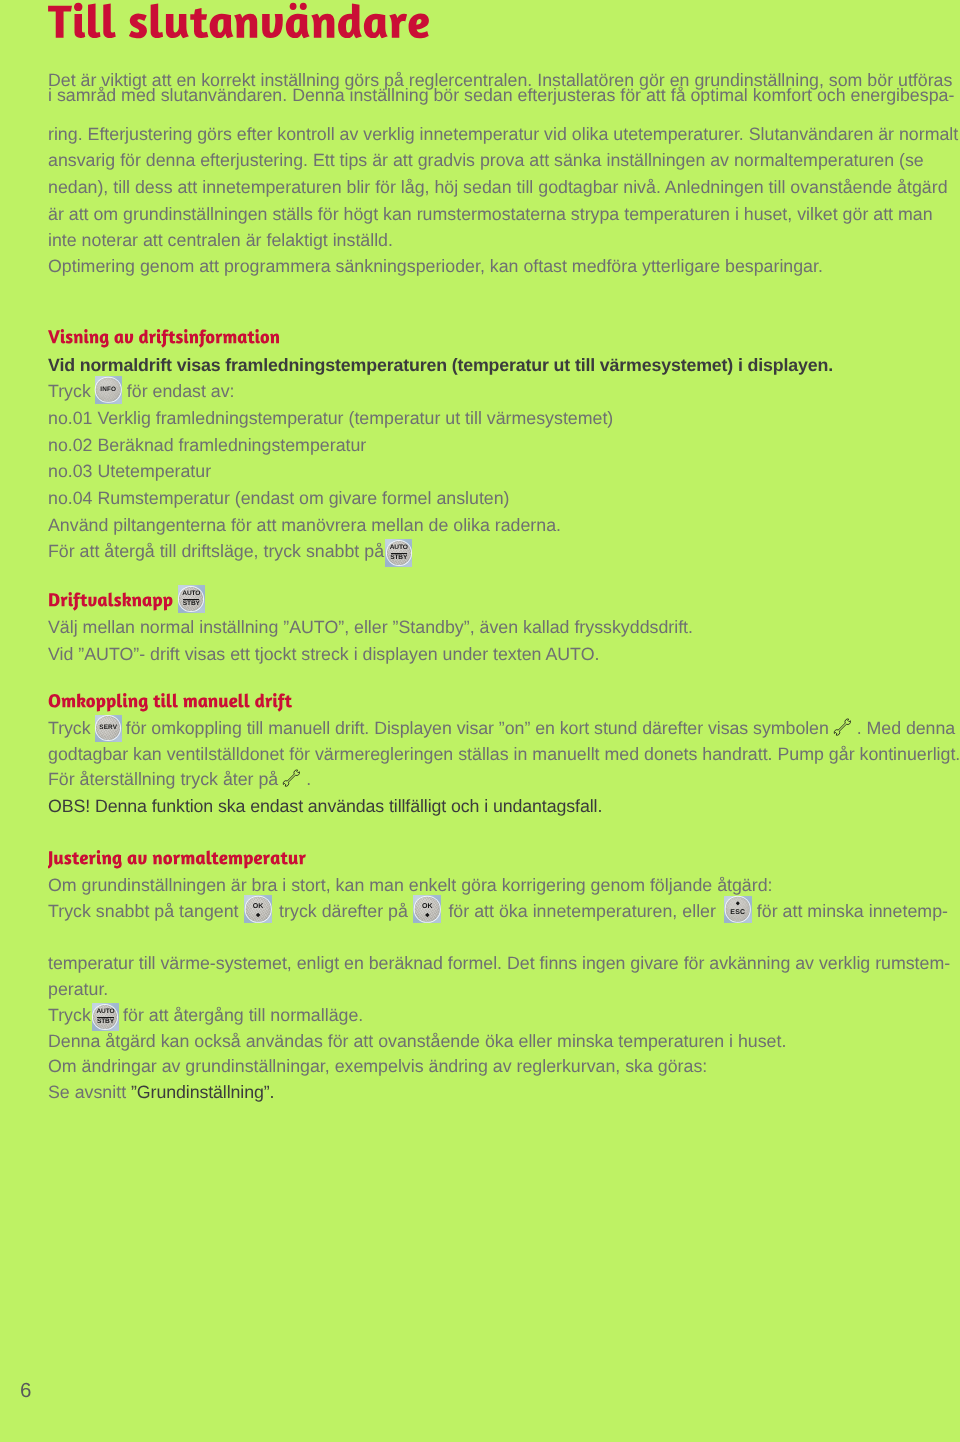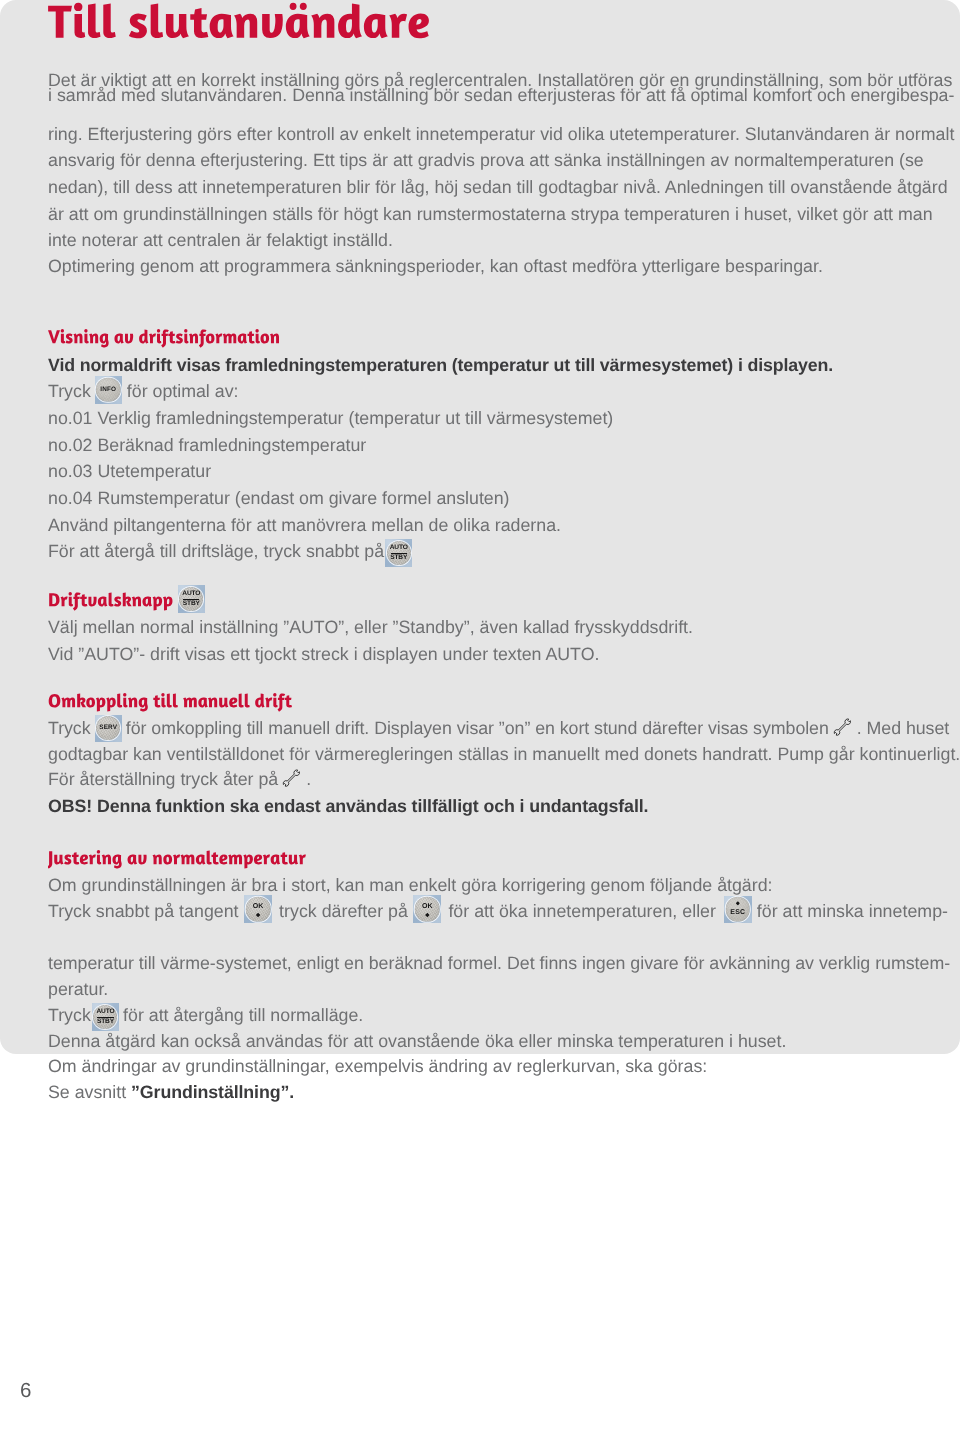--- a/index.html
+++ b/index.html
@@ -1,23 +1,23 @@
 <!DOCTYPE html>
 <html><head>
 <meta charset="utf-8">
 <style>
   html,body{margin:0;padding:0;background:#fff;}
   body{width:960px;height:1442px;overflow:hidden;background:#fff;
        font-family:"Liberation Sans",sans-serif;
        -webkit-font-smoothing:antialiased;text-rendering:geometricPrecision;}
-  .page{position:relative;width:960px;height:1054px;background:#e5e5e5;border-radius:16px;}
+  .page{position:relative;width:960px;height:1442px;background:#bef264;}
 
   .ln{position:absolute;left:48px;white-space:nowrap;color:#6f7072;
       font-size:17.8px;line-height:22px;transform:translateZ(0);height:22px;}
-  .ln b{color:#3b3b3d;font-weight:700;letter-spacing:-0.1px;}
+  .ln b{color:#3b3b3d;font-weight:400;letter-spacing:-0.1px;}
   .sect{position:absolute;left:48px;white-space:nowrap;}
   .key.abs{position:absolute;}
   .sect svg path{fill:#ca0e36;}
   .lead{position:absolute;left:48px;white-space:nowrap;color:#3b3b3d;
         font-weight:700;font-size:17.8px;line-height:22px;letter-spacing:-0.15px;transform:translateZ(0);}
   .pageno{position:absolute;left:20px;top:1379px;color:#58595b;font-size:20.5px;line-height:24px;transform:translateZ(0);}
 
   
   .key{display:inline-block;position:relative;vertical-align:baseline;
        background:#9db5ce;}
@@ -81,40 +81,40 @@
 <body>
 
 <div class="page">
 
   <div id="title-wrap"><svg class="dsp" width="382.0" height="51.2" viewBox="0 -37.8 380.69 51.2" preserveAspectRatio="none">
         <path d="M23.9 -32 22.9 -26.3H15.5V0H7.7V-26.3H0.1V-32ZM26.4 -5.2V-23.7H33.9V-7.3Q33.9 -6.2 34.2 -5.8Q34.6 -5.4 35.2 -5.4Q35.6 -5.4 36 -5.5Q36.3 -5.6 36.4 -5.6L37.1 -0.9Q37.1 -0.9 36.7 -0.7Q36.3 -0.6 35.7 -0.4Q35.1 -0.1 34.2 0Q33.4 0.2 32.4 0.2Q29.7 0.2 28.1 -1.2Q26.4 -2.6 26.4 -5.2ZM34.3 -31Q34.3 -29.1 33.3 -27.9Q32.2 -26.7 30.1 -26.7Q28.1 -26.7 27 -27.9Q25.9 -29.1 25.9 -30.7Q25.9 -32.6 27 -33.9Q28.1 -35.1 30.3 -35.1Q32.2 -35.1 33.3 -33.9Q34.3 -32.8 34.3 -31ZM39.9 -5.9V-33L47.4 -34.3V-7.5Q47.4 -6.3 47.8 -5.9Q48.2 -5.4 49.3 -5.4Q49.8 -5.4 50.4 -5.5Q51 -5.6 51.6 -5.7L52.3 -1Q51.6 -0.7 49.9 -0.3Q48.2 0.2 46.1 0.2Q44.5 0.2 43.3 -0.3Q42.2 -0.8 41.4 -1.6Q40.6 -2.4 40.2 -3.5Q39.9 -4.6 39.9 -5.9ZM55.1 -5.9V-33L62.5 -34.3V-7.5Q62.5 -6.3 62.9 -5.9Q63.3 -5.4 64.4 -5.4Q64.9 -5.4 65.6 -5.5Q66.2 -5.6 66.7 -5.7L67.5 -1Q66.7 -0.7 65.1 -0.3Q63.4 0.2 61.3 0.2Q59.7 0.2 58.5 -0.3Q57.3 -0.8 56.6 -1.6Q55.8 -2.4 55.4 -3.5Q55.1 -4.6 55.1 -5.9ZM89.9 -24.2Q91.7 -24.2 93.2 -23.8Q94.7 -23.5 95.9 -23.2Q97.3 -22.7 98.4 -22.2L96 -16.9Q95.7 -17.1 95.1 -17.3Q94.5 -17.6 93.8 -17.9Q93.1 -18.2 92.4 -18.4Q91.6 -18.6 90.9 -18.6Q90.1 -18.6 89.6 -18.2Q89.1 -17.9 89.1 -17.2Q89.1 -16.4 90.1 -15.7Q91 -15 92.6 -14.3Q95.5 -13.1 97 -11.5Q98.6 -9.9 98.6 -7.1Q98.6 -5.6 98 -4.2Q97.5 -2.8 96.4 -1.8Q95.3 -0.8 93.7 -0.1Q92.1 0.5 90 0.5Q88.4 0.5 86.9 0.2Q85.5 0 84.3 -0.4Q83.1 -0.7 82.2 -1.1Q81.2 -1.4 80.6 -1.7L83.1 -7.1Q83.3 -7 83.9 -6.7Q84.5 -6.4 85.3 -6.1Q86.1 -5.7 86.9 -5.5Q87.8 -5.2 88.6 -5.2Q89.6 -5.2 90.3 -5.6Q90.9 -6 90.9 -6.7Q90.9 -7.6 90.1 -8.3Q89.3 -9 88.1 -9.5Q84.6 -10.9 83 -12.7Q81.5 -14.5 81.5 -17.1Q81.5 -18.6 82.1 -19.9Q82.6 -21.2 83.7 -22.1Q84.8 -23.1 86.3 -23.6Q87.9 -24.2 89.9 -24.2ZM102.3 -5.9V-33L109.8 -34.3V-7.5Q109.8 -6.3 110.2 -5.9Q110.6 -5.4 111.6 -5.4Q112.2 -5.4 112.8 -5.5Q113.4 -5.6 114 -5.7L114.7 -1Q114 -0.7 112.3 -0.3Q110.6 0.2 108.5 0.2Q106.9 0.2 105.7 -0.3Q104.6 -0.8 103.8 -1.6Q103 -2.4 102.6 -3.5Q102.3 -4.6 102.3 -5.9ZM130.5 -23.7H137.9V-11.4Q137.9 -8.6 138.3 -6.7Q138.7 -4.8 139.2 -3.6Q139.8 -2.3 140.5 -1.5L134.5 0.4Q134.1 -0 133.7 -0.7Q133.3 -1.2 132.9 -2.1Q132.5 -2.9 132.3 -4Q131.1 -1.7 128.9 -0.7Q126.8 0.3 124.3 0.3Q122.4 0.3 121.1 -0.3Q119.8 -0.9 119 -2Q118.2 -3 117.8 -4.5Q117.5 -6.1 117.5 -7.9V-23.7H125V-8.9Q125 -7.3 125.4 -6.3Q125.8 -5.2 126.9 -5.2Q128.2 -5.2 129.3 -7Q130.5 -8.8 130.5 -11.9ZM141.8 -23.5H145.7L146.5 -28.4L153 -29.8V-23.5H158.5L157.6 -18.1H153V-7.5Q153 -5.4 155.1 -5.4Q156.3 -5.4 157.4 -5.7Q158 -5.8 158.5 -6L159.8 -0.9Q158.9 -0.6 157.2 -0.2Q155.5 0.2 153.1 0.2Q149.6 0.2 147.5 -1.3Q145.5 -2.7 145.5 -6.2V-18.1H141.8ZM182.4 -11.4Q182.4 -8.6 182.8 -6.7Q183.2 -4.8 183.7 -3.6Q184.2 -2.3 185 -1.5L179 0.4Q178.5 -0.1 178.1 -0.8Q177.7 -1.4 177.3 -2.3Q177 -3.2 176.7 -4.3Q175.9 -2.1 174.4 -0.9Q172.8 0.3 170.3 0.3Q167.9 0.3 166.2 -0.6Q164.5 -1.4 163.4 -3Q162.2 -4.5 161.7 -6.7Q161.1 -8.8 161.1 -11.5Q161.1 -14.2 162 -16.5Q162.9 -18.8 164.4 -20.5Q166 -22.2 168.2 -23.1Q170.4 -24.1 173 -24.1Q174.5 -24.1 176.1 -23.8Q177.8 -23.6 179.1 -23.4Q180.5 -23.1 181.4 -22.9Q182.4 -22.7 182.4 -22.7ZM174.9 -12.7V-18.2Q174.6 -18.3 174 -18.5Q173.4 -18.6 173 -18.6Q171.9 -18.6 171.1 -18.1Q170.4 -17.6 169.9 -16.7Q169.5 -15.8 169.3 -14.6Q169.1 -13.4 169.1 -12Q169.1 -10.6 169.1 -9.4Q169.2 -8.2 169.4 -7.3Q169.7 -6.3 170.2 -5.8Q170.6 -5.2 171.5 -5.2Q172.2 -5.2 172.8 -5.8Q173.5 -6.4 173.9 -7.5Q174.4 -8.5 174.7 -9.9Q174.9 -11.2 174.9 -12.7ZM201 0V-14.7Q201 -16.4 200.6 -17.4Q200.2 -18.4 199.1 -18.4Q197.8 -18.4 196.6 -16.7Q195.5 -15 195.5 -11.9V0H188V-12.3Q188 -15.1 187.6 -17Q187.2 -18.9 186.7 -20Q186.1 -21.4 185.4 -22.2L191.4 -24.1Q191.9 -23.6 192.3 -23Q192.7 -22.5 193 -21.6Q193.4 -20.8 193.6 -19.8Q194.8 -22 197 -23Q199.1 -24.1 201.7 -24.1Q205.4 -24.1 206.9 -21.8Q208.5 -19.6 208.5 -15.8V0ZM233.5 -23.7Q233.6 -23 233.8 -21.3Q234 -19.6 234 -17.7Q234 -12.8 233.2 -9.4Q232.5 -6 230.9 -3.8Q229.3 -1.7 227 -0.7Q224.6 0.3 221.3 0.3Q217.2 0.3 215.3 -2Q213.4 -4.3 213.4 -8.2V-23.7H220.9V-8.3Q220.9 -6.9 221.3 -6Q221.6 -5 222.6 -5Q223.7 -5 224.5 -6.1Q225.2 -7.2 225.7 -9Q226.1 -10.8 226.3 -13Q226.6 -15.2 226.6 -17.3Q226.6 -19.7 226.3 -21.2Q226.1 -22.8 226 -23.7ZM258.3 -11.4Q258.3 -8.6 258.7 -6.7Q259.1 -4.8 259.6 -3.6Q260.2 -2.3 260.9 -1.5L254.9 0.4Q254.4 -0.1 254 -0.8Q253.6 -1.4 253.2 -2.3Q252.9 -3.2 252.6 -4.3Q251.8 -2.1 250.3 -0.9Q248.7 0.3 246.2 0.3Q243.9 0.3 242.1 -0.6Q240.4 -1.4 239.3 -3Q238.1 -4.5 237.6 -6.7Q237 -8.8 237 -11.5Q237 -14.2 237.9 -16.5Q238.8 -18.8 240.4 -20.5Q241.9 -22.2 244.1 -23.1Q246.3 -24.1 248.9 -24.1Q250.4 -24.1 252 -23.8Q253.7 -23.6 255.1 -23.4Q256.4 -23.1 257.3 -22.9Q258.3 -22.7 258.3 -22.7ZM250.8 -12.7V-18.2Q250.5 -18.3 249.9 -18.5Q249.3 -18.6 248.9 -18.6Q247.8 -18.6 247 -18.1Q246.3 -17.6 245.8 -16.7Q245.4 -15.8 245.2 -14.6Q245 -13.4 245 -12Q245 -10.6 245 -9.4Q245.1 -8.2 245.3 -7.3Q245.6 -6.3 246.1 -5.8Q246.5 -5.2 247.4 -5.2Q248.1 -5.2 248.7 -5.8Q249.4 -6.4 249.9 -7.5Q250.3 -8.5 250.6 -9.9Q250.8 -11.2 250.8 -12.7ZM244.2 -27.9Q242.5 -27.9 241.7 -28.9Q240.8 -29.9 240.8 -31.3Q240.8 -32.9 241.7 -34Q242.5 -35 244.3 -35Q246 -35 246.9 -34Q247.7 -32.9 247.7 -31.5Q247.7 -30 246.8 -28.9Q245.9 -27.9 244.2 -27.9ZM254.3 -27.9Q252.7 -27.9 251.8 -28.9Q250.9 -29.9 250.9 -31.3Q250.9 -32.9 251.8 -34Q252.7 -35 254.5 -35Q256.1 -35 257 -34Q257.9 -32.9 257.9 -31.5Q257.9 -30 257 -28.9Q256.1 -27.9 254.3 -27.9ZM277.8 0V-14.7Q277.8 -16.4 277.4 -17.4Q277 -18.4 275.9 -18.4Q274.6 -18.4 273.5 -16.7Q272.4 -15 272.4 -11.9V0H264.9V-12.3Q264.9 -15.1 264.5 -17Q264.1 -18.9 263.6 -20Q263 -21.4 262.3 -22.2L268.3 -24.1Q268.7 -23.6 269.1 -23Q269.5 -22.5 269.9 -21.6Q270.2 -20.8 270.5 -19.8Q271.7 -22 273.8 -23Q276 -24.1 278.5 -24.1Q282.2 -24.1 283.8 -21.8Q285.4 -19.6 285.4 -15.8V0ZM307 0.4 306.7 0Q306.4 -0.2 306 -0.9Q305.6 -1.5 305.3 -2.3Q304.9 -3.2 304.7 -4.3Q303.9 -2.1 302.3 -0.9Q300.8 0.3 298.2 0.3Q295.9 0.3 294.2 -0.6Q292.4 -1.4 291.3 -3Q290.2 -4.5 289.6 -6.7Q289.1 -8.8 289.1 -11.5Q289.1 -14.2 290 -16.5Q290.8 -18.8 292.4 -20.5Q294 -22.2 296.1 -23.1Q298.3 -24.1 301 -24.1Q301.4 -24.1 301.9 -24Q302.4 -24 302.9 -23.9V-34.2L310.4 -33V-11.4Q310.4 -8.6 310.8 -6.7Q311.2 -4.8 311.6 -3.7Q312.1 -2.5 312.5 -2L313 -1.5ZM302.9 -12.7V-18.2Q302.6 -18.3 302 -18.5Q301.4 -18.6 301 -18.6Q299.8 -18.6 299.1 -18.1Q298.3 -17.6 297.9 -16.7Q297.4 -15.8 297.2 -14.6Q297 -13.4 297 -12Q297 -10.6 297.1 -9.4Q297.1 -8.2 297.4 -7.3Q297.6 -6.3 298.1 -5.8Q298.6 -5.2 299.4 -5.2Q300.1 -5.2 300.8 -5.8Q301.4 -6.4 301.9 -7.5Q302.4 -8.5 302.6 -9.9Q302.9 -11.2 302.9 -12.7ZM336.1 -11.4Q336.1 -8.6 336.4 -6.7Q336.8 -4.8 337.3 -3.6Q337.9 -2.3 338.7 -1.5L332.7 0.4Q332.1 -0.1 331.7 -0.8Q331.3 -1.4 331 -2.3Q330.6 -3.2 330.4 -4.3Q329.6 -2.1 328 -0.9Q326.5 0.3 323.9 0.3Q321.6 0.3 319.9 -0.6Q318.2 -1.4 317 -3Q315.9 -4.5 315.3 -6.7Q314.8 -8.8 314.8 -11.5Q314.8 -14.2 315.7 -16.5Q316.5 -18.8 318.1 -20.5Q319.7 -22.2 321.8 -23.1Q324 -24.1 326.7 -24.1Q328.1 -24.1 329.8 -23.8Q331.4 -23.6 332.8 -23.4Q334.2 -23.1 335.1 -22.9Q336 -22.7 336.1 -22.7ZM328.6 -12.7V-18.2Q328.3 -18.3 327.7 -18.5Q327.1 -18.6 326.7 -18.6Q325.5 -18.6 324.8 -18.1Q324 -17.6 323.6 -16.7Q323.1 -15.8 322.9 -14.6Q322.7 -13.4 322.7 -12Q322.7 -10.6 322.8 -9.4Q322.8 -8.2 323.1 -7.3Q323.4 -6.3 323.8 -5.8Q324.3 -5.2 325.2 -5.2Q325.9 -5.2 326.5 -5.8Q327.1 -6.4 327.6 -7.5Q328.1 -8.5 328.3 -9.9Q328.6 -11.2 328.6 -12.7ZM350.1 -12.1V0H342.6V-12.3Q342.6 -15.1 342.2 -17Q341.8 -18.9 341.3 -20Q340.8 -21.4 340 -22.2L346 -24.1Q346.4 -23.6 346.8 -23Q347.2 -22.5 347.6 -21.6Q347.9 -20.8 348.2 -19.8Q349.4 -22.1 351 -23.1Q352.6 -24.1 354.8 -24.1Q355.8 -24.1 356.6 -23.9Q357.4 -23.7 357.9 -23.5L356 -16.4Q355.6 -16.6 355.1 -16.8Q354.6 -16.9 353.7 -16.9Q353.2 -16.9 352.6 -16.6Q352 -16.4 351.4 -15.8Q350.9 -15.2 350.5 -14.3Q350.1 -13.3 350.1 -12.1ZM371.3 -24.2Q373.6 -24.2 375.1 -23.7Q376.7 -23.1 377.7 -22.1Q378.7 -21.2 379.1 -19.9Q379.6 -18.6 379.6 -17.1Q379.6 -15.4 378.8 -13.8Q377.9 -12.3 376.3 -11.2Q374.7 -10 372.5 -9.3Q370.2 -8.5 367.4 -8.3Q367.7 -6.9 368.6 -6Q369.5 -5.1 371.3 -5.1Q372.3 -5.1 373.5 -5.3Q374.7 -5.6 375.7 -5.9Q376.9 -6.2 378 -6.6L379.4 -1.7Q378.1 -1.1 376.6 -0.6Q375.4 -0.2 373.7 0.1Q372 0.4 370.1 0.4Q367.2 0.4 365.2 -0.4Q363.1 -1.3 361.8 -2.8Q360.5 -4.3 359.9 -6.5Q359.3 -8.6 359.3 -11.2Q359.3 -14.4 360.2 -16.8Q361.2 -19.2 362.8 -20.9Q364.4 -22.5 366.6 -23.4Q368.8 -24.2 371.3 -24.2ZM367 -13Q368.4 -13.1 369.4 -13.5Q370.4 -13.8 371 -14.4Q371.6 -15 371.9 -15.6Q372.2 -16.3 372.2 -16.9Q372.2 -17.8 371.7 -18.3Q371.2 -18.9 370.4 -18.9Q369.5 -18.9 368.9 -18.3Q368.2 -17.8 367.8 -17Q367.5 -16.1 367.3 -15.1Q367.1 -14 367 -13Z"></path>
       </svg></div>
 
   <div class="ln" style="top:69px">Det är viktigt att en korrekt inställning görs på reglercentralen. Installatören gör en grundinställning, som bör utföras</div>
   <div class="ln" style="top:84px">i samråd med slutanvändaren. Denna inställning bör sedan efterjusteras för att få optimal komfort och energibespa-</div>
-  <div class="ln" style="top:123px">ring. Efterjustering görs efter kontroll av enkelt innetemperatur vid olika utetemperaturer. Slutanvändaren är normalt</div>
+  <div class="ln" style="top:123px">ring. Efterjustering görs efter kontroll av verklig innetemperatur vid olika utetemperaturer. Slutanvändaren är normalt</div>
   <div class="ln" style="top:149px">ansvarig för denna efterjustering. Ett tips är att gradvis prova att sänka inställningen av normaltemperaturen (se</div>
   <div class="ln" style="top:176px">nedan), till dess att innetemperaturen blir för låg, höj sedan till godtagbar nivå. Anledningen till ovanstående åtgärd</div>
   <div class="ln" style="top:203px">är att om grundinställningen ställs för högt kan rumstermostaterna strypa temperaturen i huset, vilket gör att man</div>
   <div class="ln" style="top:255px">Optimering genom att programmera sänkningsperioder, kan oftast medföra ytterligare besparingar.</div>
   <div class="ln" style="top:229px">inte noterar att centralen är felaktigt inställd.</div>
 
   <div class="sect" style="top:328px">
     <svg class="dsp" width="232.0" height="20.8" viewBox="0 -15.3 239.43 20.8" preserveAspectRatio="none">
         <path d="M7.5 0H4.8L-0 -13H3.3L5 -7.8Q5.4 -6.6 5.7 -5.6Q6 -4.6 6.2 -3.9Q6.4 -4.6 6.7 -5.6Q7 -6.6 7.4 -7.8L9.1 -13H12.4ZM13.3 -2.1V-9.6H16.4V-3Q16.4 -2.5 16.5 -2.4Q16.6 -2.2 16.9 -2.2Q17.1 -2.2 17.2 -2.2Q17.4 -2.3 17.4 -2.3L17.7 -0.4Q17.6 -0.4 17.5 -0.3Q17.3 -0.2 17.1 -0.1Q16.8 -0.1 16.5 0Q16.1 0.1 15.8 0.1Q14.7 0.1 14 -0.5Q13.3 -1.1 13.3 -2.1ZM16.5 -12.6Q16.5 -11.8 16.1 -11.3Q15.7 -10.8 14.8 -10.8Q14 -10.8 13.6 -11.3Q13.1 -11.8 13.1 -12.5Q13.1 -13.2 13.6 -13.8Q14 -14.3 14.9 -14.3Q15.7 -14.3 16.1 -13.8Q16.5 -13.3 16.5 -12.6ZM21.9 -9.8Q22.6 -9.8 23.2 -9.7Q23.8 -9.6 24.3 -9.4Q24.9 -9.2 25.3 -9L24.4 -6.9Q24.2 -6.9 24 -7Q23.8 -7.2 23.5 -7.3Q23.2 -7.4 22.9 -7.5Q22.6 -7.5 22.3 -7.5Q22 -7.5 21.8 -7.4Q21.6 -7.3 21.6 -7Q21.6 -6.7 22 -6.4Q22.4 -6.1 23 -5.8Q24.2 -5.3 24.8 -4.7Q25.4 -4 25.4 -2.9Q25.4 -2.3 25.2 -1.7Q25 -1.2 24.5 -0.7Q24.1 -0.3 23.4 -0.1Q22.8 0.2 21.9 0.2Q21.3 0.2 20.7 0.1Q20.1 0 19.6 -0.1Q19.1 -0.3 18.7 -0.4Q18.4 -0.6 18.1 -0.7L19.1 -2.9Q19.2 -2.9 19.5 -2.7Q19.7 -2.6 20 -2.5Q20.3 -2.3 20.7 -2.2Q21 -2.1 21.4 -2.1Q21.8 -2.1 22 -2.3Q22.3 -2.4 22.3 -2.7Q22.3 -3.1 22 -3.4Q21.7 -3.7 21.2 -3.9Q19.7 -4.4 19.1 -5.2Q18.5 -5.9 18.5 -7Q18.5 -7.6 18.7 -8.1Q18.9 -8.6 19.4 -9Q19.8 -9.4 20.4 -9.6Q21.1 -9.8 21.9 -9.8ZM32.6 0V-6Q32.6 -6.7 32.4 -7.1Q32.2 -7.5 31.8 -7.5Q31.3 -7.5 30.8 -6.8Q30.3 -6.1 30.3 -4.8V0H27.3V-5Q27.3 -6.1 27.1 -6.9Q27 -7.7 26.8 -8.1Q26.5 -8.7 26.2 -9L28.7 -9.8Q28.9 -9.6 29 -9.3Q29.2 -9.1 29.3 -8.8Q29.5 -8.4 29.6 -8Q30.1 -8.9 30.9 -9.4Q31.8 -9.8 32.9 -9.8Q34.4 -9.8 35 -8.9Q35.6 -7.9 35.6 -6.4V0ZM37.6 -2.1V-9.6H40.7V-3Q40.7 -2.5 40.8 -2.4Q40.9 -2.2 41.2 -2.2Q41.3 -2.2 41.5 -2.2Q41.6 -2.3 41.7 -2.3L42 -0.4Q41.9 -0.4 41.8 -0.3Q41.6 -0.2 41.4 -0.1Q41.1 -0.1 40.8 0Q40.4 0.1 40.1 0.1Q39 0.1 38.3 -0.5Q37.6 -1.1 37.6 -2.1ZM40.8 -12.6Q40.8 -11.8 40.4 -11.3Q40 -10.8 39.1 -10.8Q38.3 -10.8 37.9 -11.3Q37.4 -11.8 37.4 -12.5Q37.4 -13.2 37.9 -13.8Q38.3 -14.3 39.2 -14.3Q40 -14.3 40.4 -13.8Q40.8 -13.3 40.8 -12.6ZM48.7 0V-6Q48.7 -6.7 48.6 -7.1Q48.4 -7.5 48 -7.5Q47.4 -7.5 47 -6.8Q46.5 -6.1 46.5 -4.8V0H43.5V-5Q43.5 -6.1 43.3 -6.9Q43.1 -7.7 42.9 -8.1Q42.7 -8.7 42.4 -9L44.9 -9.8Q45 -9.6 45.2 -9.3Q45.4 -9.1 45.5 -8.8Q45.6 -8.4 45.7 -8Q46.2 -8.9 47.1 -9.4Q48 -9.8 49 -9.8Q50.5 -9.8 51.2 -8.9Q51.8 -7.9 51.8 -6.4V0ZM55.4 1Q56.2 1.3 56.8 1.4Q57.5 1.6 58.2 1.6Q59 1.6 59.4 1.2Q59.9 0.7 59.9 -0.1Q59.9 -1 59.6 -1.7Q59.3 -0.8 58.7 -0.4Q58 0.1 57 0.1Q56.1 0.1 55.4 -0.2Q54.7 -0.6 54.2 -1.2Q53.7 -1.8 53.5 -2.7Q53.3 -3.6 53.3 -4.7Q53.3 -5.8 53.7 -6.7Q54 -7.6 54.6 -8.3Q55.3 -9 56.2 -9.4Q57.1 -9.8 58.1 -9.8Q58.7 -9.8 59.3 -9.7Q59.9 -9.6 60.5 -9.5Q61 -9.4 61.5 -9.3Q61.9 -9.3 62 -9.2L61.9 -4.4Q61.9 -3.8 62 -3.3Q62.1 -2.8 62.3 -2.3Q62.4 -1.7 62.5 -1.2Q62.6 -0.7 62.6 -0.1Q62.6 2 61.5 3Q60.3 4.1 58.4 4.1Q57.5 4.1 56.5 3.9Q55.6 3.7 54.7 3.3ZM58.9 -5.3V-7.4Q58.8 -7.5 58.5 -7.5Q58.3 -7.5 58.1 -7.5Q57.7 -7.5 57.4 -7.3Q57.1 -7.1 56.9 -6.8Q56.7 -6.4 56.6 -5.9Q56.5 -5.4 56.5 -4.9Q56.5 -4.3 56.6 -3.8Q56.6 -3.3 56.7 -3Q56.8 -2.6 57 -2.3Q57.2 -2.1 57.5 -2.1Q57.8 -2.1 58.1 -2.4Q58.3 -2.6 58.5 -3.1Q58.7 -3.5 58.8 -4.1Q58.9 -4.7 58.9 -5.3ZM77.2 -4.6Q77.2 -3.5 77.3 -2.7Q77.5 -1.9 77.7 -1.5Q77.9 -0.9 78.2 -0.6L75.8 0.2Q75.6 -0 75.4 -0.3Q75.3 -0.6 75.1 -0.9Q75 -1.3 74.9 -1.8Q74.6 -0.9 73.9 -0.4Q73.3 0.1 72.3 0.1Q71.3 0.1 70.6 -0.2Q69.9 -0.6 69.5 -1.2Q69 -1.8 68.8 -2.7Q68.6 -3.6 68.6 -4.7Q68.6 -5.8 68.9 -6.7Q69.3 -7.6 69.9 -8.3Q70.5 -9 71.4 -9.4Q72.3 -9.8 73.4 -9.8Q74 -9.8 74.6 -9.7Q75.3 -9.6 75.9 -9.5Q76.4 -9.4 76.8 -9.3Q77.2 -9.2 77.2 -9.2ZM74.2 -5.2V-7.4Q74 -7.5 73.8 -7.5Q73.5 -7.5 73.4 -7.5Q72.9 -7.5 72.6 -7.3Q72.3 -7.1 72.1 -6.8Q71.9 -6.4 71.9 -5.9Q71.8 -5.4 71.8 -4.9Q71.8 -4.3 71.8 -3.8Q71.8 -3.3 71.9 -3Q72 -2.6 72.2 -2.3Q72.4 -2.1 72.8 -2.1Q73 -2.1 73.3 -2.4Q73.6 -2.6 73.8 -3Q73.9 -3.5 74.1 -4Q74.2 -4.6 74.2 -5.2ZM87.6 -9.6Q87.7 -9.3 87.8 -8.6Q87.9 -7.9 87.9 -7.2Q87.9 -5.2 87.5 -3.8Q87.2 -2.4 86.6 -1.5Q85.9 -0.7 85 -0.3Q84 0.1 82.7 0.1Q81 0.1 80.3 -0.8Q79.5 -1.8 79.5 -3.3V-9.6H82.5V-3.4Q82.5 -2.8 82.7 -2.4Q82.8 -2 83.2 -2Q83.7 -2 84 -2.5Q84.3 -2.9 84.5 -3.7Q84.6 -4.4 84.7 -5.3Q84.8 -6.2 84.8 -7Q84.8 -8 84.7 -8.6Q84.6 -9.3 84.6 -9.6ZM101.2 0.2 101.1 0Q101 -0.1 100.9 -0.3Q100.7 -0.6 100.5 -1Q100.4 -1.3 100.3 -1.8Q100 -0.9 99.4 -0.4Q98.7 0.1 97.7 0.1Q96.7 0.1 96 -0.2Q95.3 -0.6 94.9 -1.2Q94.4 -1.8 94.2 -2.7Q94 -3.6 94 -4.7Q94 -5.8 94.3 -6.7Q94.7 -7.6 95.3 -8.3Q96 -9 96.8 -9.4Q97.7 -9.8 98.8 -9.8Q99 -9.8 99.2 -9.8Q99.4 -9.7 99.6 -9.7V-13.9L102.6 -13.4V-4.6Q102.6 -3.5 102.8 -2.7Q102.9 -2 103.1 -1.5Q103.3 -1 103.5 -0.8L103.7 -0.6ZM99.6 -5.2V-7.4Q99.4 -7.5 99.2 -7.5Q99 -7.5 98.8 -7.5Q98.3 -7.5 98 -7.3Q97.7 -7.1 97.5 -6.8Q97.4 -6.4 97.3 -5.9Q97.2 -5.4 97.2 -4.9Q97.2 -4.3 97.2 -3.8Q97.2 -3.3 97.3 -3Q97.5 -2.6 97.6 -2.3Q97.8 -2.1 98.2 -2.1Q98.5 -2.1 98.7 -2.4Q99 -2.6 99.2 -3Q99.4 -3.5 99.5 -4Q99.6 -4.6 99.6 -5.2ZM108.3 -4.9V0H105.3V-5Q105.3 -6.1 105.1 -6.9Q105 -7.7 104.7 -8.1Q104.5 -8.7 104.2 -9L106.7 -9.8Q106.8 -9.6 107 -9.3Q107.1 -9.1 107.3 -8.8Q107.4 -8.5 107.5 -8Q108 -9 108.7 -9.4Q109.3 -9.8 110.2 -9.8Q110.6 -9.8 111 -9.7Q111.3 -9.6 111.5 -9.6L110.7 -6.7Q110.6 -6.7 110.3 -6.8Q110.1 -6.9 109.8 -6.9Q109.6 -6.9 109.3 -6.8Q109.1 -6.6 108.9 -6.4Q108.6 -6.2 108.5 -5.8Q108.3 -5.4 108.3 -4.9ZM112.5 -2.1V-9.6H115.6V-3Q115.6 -2.5 115.7 -2.4Q115.8 -2.2 116.1 -2.2Q116.3 -2.2 116.4 -2.2Q116.6 -2.3 116.6 -2.3L116.9 -0.4Q116.9 -0.4 116.7 -0.3Q116.6 -0.2 116.3 -0.1Q116.1 -0.1 115.7 0Q115.4 0.1 115 0.1Q113.9 0.1 113.2 -0.5Q112.5 -1.1 112.5 -2.1ZM115.8 -12.6Q115.8 -11.8 115.3 -11.3Q114.9 -10.8 114 -10.8Q113.2 -10.8 112.8 -11.3Q112.4 -11.8 112.4 -12.5Q112.4 -13.2 112.8 -13.8Q113.2 -14.3 114.1 -14.3Q114.9 -14.3 115.3 -13.8Q115.8 -13.3 115.8 -12.6ZM123.2 -11.1Q123.1 -11.3 122.9 -11.4Q122.7 -11.6 122.4 -11.6Q121.9 -11.6 121.6 -11.3Q121.3 -11 121.3 -10.4Q121.3 -10 121.4 -9.6H123.9L123.5 -7.3H121.8V-0.3Q121.8 0.8 121.4 1.5Q121.1 2.3 120.6 2.8Q120.1 3.3 119.4 3.6Q118.8 4 118.2 4.3L116.8 2Q117.7 1.6 118.2 1Q118.7 0.5 118.7 -0.3V-7.3H117.2V-9.6H118.7Q118.6 -9.9 118.5 -10.2Q118.5 -10.5 118.5 -10.9Q118.5 -11.6 118.7 -12.1Q119 -12.7 119.4 -13.1Q119.9 -13.5 120.5 -13.7Q121.1 -13.9 121.9 -13.9Q123 -13.9 123.6 -13.5Q124.2 -13.2 124.7 -12.7ZM124.2 -9.6H125.8L126.1 -11.5L128.8 -12.1V-9.6H131L130.7 -7.3H128.8V-3.1Q128.8 -2.2 129.6 -2.2Q130.1 -2.2 130.6 -2.3Q130.8 -2.4 131 -2.4L131.5 -0.4Q131.2 -0.2 130.5 -0.1Q129.8 0.1 128.8 0.1Q127.4 0.1 126.6 -0.5Q125.7 -1.1 125.7 -2.5V-7.3H124.2ZM135.6 -9.8Q136.4 -9.8 137 -9.7Q137.6 -9.6 138.1 -9.4Q138.6 -9.2 139.1 -9L138.1 -6.9Q138 -6.9 137.7 -7Q137.5 -7.2 137.2 -7.3Q137 -7.4 136.6 -7.5Q136.3 -7.5 136 -7.5Q135.7 -7.5 135.5 -7.4Q135.3 -7.3 135.3 -7Q135.3 -6.7 135.7 -6.4Q136.1 -6.1 136.8 -5.8Q137.9 -5.3 138.5 -4.7Q139.2 -4 139.2 -2.9Q139.2 -2.3 138.9 -1.7Q138.7 -1.2 138.3 -0.7Q137.9 -0.3 137.2 -0.1Q136.5 0.2 135.7 0.2Q135 0.2 134.4 0.1Q133.9 0 133.4 -0.1Q132.9 -0.3 132.5 -0.4Q132.1 -0.6 131.9 -0.7L132.9 -2.9Q133 -2.9 133.2 -2.7Q133.5 -2.6 133.8 -2.5Q134.1 -2.3 134.4 -2.2Q134.8 -2.1 135.1 -2.1Q135.5 -2.1 135.8 -2.3Q136 -2.4 136 -2.7Q136 -3.1 135.7 -3.4Q135.4 -3.7 134.9 -3.9Q133.5 -4.4 132.9 -5.2Q132.2 -5.9 132.2 -7Q132.2 -7.6 132.5 -8.1Q132.7 -8.6 133.1 -9Q133.6 -9.4 134.2 -9.6Q134.8 -9.8 135.6 -9.8ZM140.7 -2.1V-9.6H143.7V-3Q143.7 -2.5 143.8 -2.4Q144 -2.2 144.2 -2.2Q144.4 -2.2 144.6 -2.2Q144.7 -2.3 144.7 -2.3L145 -0.4Q145 -0.4 144.8 -0.3Q144.7 -0.2 144.4 -0.1Q144.2 -0.1 143.8 0Q143.5 0.1 143.1 0.1Q142 0.1 141.3 -0.5Q140.7 -1.1 140.7 -2.1ZM143.9 -12.6Q143.9 -11.8 143.5 -11.3Q143 -10.8 142.2 -10.8Q141.3 -10.8 140.9 -11.3Q140.5 -11.8 140.5 -12.5Q140.5 -13.2 140.9 -13.8Q141.4 -14.3 142.2 -14.3Q143 -14.3 143.5 -13.8Q143.9 -13.3 143.9 -12.6ZM151.8 0V-6Q151.8 -6.7 151.6 -7.1Q151.5 -7.5 151 -7.5Q150.5 -7.5 150 -6.8Q149.6 -6.1 149.6 -4.8V0H146.5V-5Q146.5 -6.1 146.4 -6.9Q146.2 -7.7 146 -8.1Q145.8 -8.7 145.5 -9L147.9 -9.8Q148.1 -9.6 148.3 -9.3Q148.4 -9.1 148.6 -8.8Q148.7 -8.4 148.8 -8Q149.3 -8.9 150.2 -9.4Q151 -9.8 152.1 -9.8Q153.6 -9.8 154.2 -8.9Q154.8 -7.9 154.8 -6.4V0ZM162.1 -11.1Q162 -11.3 161.8 -11.4Q161.6 -11.6 161.3 -11.6Q160.8 -11.6 160.5 -11.3Q160.2 -11 160.2 -10.4Q160.2 -10 160.3 -9.6H162.8L162.4 -7.3H160.7V-0.3Q160.7 0.8 160.3 1.5Q160 2.3 159.5 2.8Q159 3.3 158.3 3.6Q157.7 4 157.1 4.3L155.7 2Q156.6 1.6 157.1 1Q157.6 0.5 157.6 -0.3V-7.3H156.2V-9.6H157.6Q157.5 -9.9 157.4 -10.2Q157.4 -10.5 157.4 -10.9Q157.4 -11.6 157.6 -12.1Q157.9 -12.7 158.3 -13.1Q158.8 -13.5 159.4 -13.7Q160.1 -13.9 160.8 -13.9Q161.9 -13.9 162.5 -13.5Q163.1 -13.2 163.6 -12.7ZM171.8 -4.9Q171.8 -3.8 171.5 -2.9Q171.2 -2 170.7 -1.3Q170.1 -0.6 169.3 -0.2Q168.4 0.2 167.3 0.2Q166.1 0.2 165.3 -0.1Q164.4 -0.5 163.9 -1.1Q163.4 -1.7 163.1 -2.7Q162.9 -3.6 162.9 -4.7Q162.9 -5.8 163.2 -6.7Q163.4 -7.7 164 -8.4Q164.6 -9 165.4 -9.4Q166.3 -9.8 167.4 -9.8Q169.7 -9.8 170.8 -8.5Q171.8 -7.2 171.8 -4.9ZM166.1 -4.9Q166.1 -4.3 166.2 -3.8Q166.2 -3.3 166.4 -2.9Q166.5 -2.5 166.8 -2.3Q167 -2.1 167.4 -2.1Q167.8 -2.1 168 -2.3Q168.3 -2.5 168.4 -2.9Q168.5 -3.2 168.5 -3.7Q168.6 -4.2 168.6 -4.7Q168.6 -5.3 168.5 -5.8Q168.5 -6.3 168.3 -6.7Q168.2 -7.1 167.9 -7.3Q167.7 -7.5 167.3 -7.5Q166.9 -7.5 166.7 -7.3Q166.4 -7.1 166.3 -6.8Q166.2 -6.4 166.1 -6Q166.1 -5.5 166.1 -4.9ZM176.8 -4.9V0H173.7V-5Q173.7 -6.1 173.6 -6.9Q173.4 -7.7 173.2 -8.1Q173 -8.7 172.7 -9L175.1 -9.8Q175.3 -9.6 175.4 -9.3Q175.6 -9.1 175.7 -8.8Q175.9 -8.5 176 -8Q176.5 -9 177.1 -9.4Q177.8 -9.8 178.7 -9.8Q179.1 -9.8 179.4 -9.7Q179.7 -9.6 179.9 -9.6L179.1 -6.7Q179 -6.7 178.8 -6.8Q178.6 -6.9 178.2 -6.9Q178 -6.9 177.8 -6.8Q177.5 -6.6 177.3 -6.4Q177.1 -6.2 176.9 -5.8Q176.8 -5.4 176.8 -4.9ZM191.3 0V-6Q191.3 -6.7 191.1 -7.1Q191 -7.5 190.6 -7.5Q190.2 -7.5 189.8 -6.8Q189.4 -6.2 189.4 -5.1V0H186.3V-6Q186.3 -6.7 186.2 -7.1Q186.1 -7.5 185.7 -7.5Q185.2 -7.5 184.8 -6.8Q184.4 -6.1 184.4 -5V0H181.4V-5Q181.4 -6.1 181.2 -6.9Q181 -7.7 180.8 -8.1Q180.6 -8.7 180.3 -9L182.7 -9.8Q182.9 -9.6 183.1 -9.3Q183.2 -9.1 183.4 -8.8Q183.5 -8.4 183.6 -8Q184.1 -8.9 184.9 -9.4Q185.7 -9.8 186.7 -9.8Q187.6 -9.8 188.1 -9.4Q188.6 -9.1 189 -8.5Q189.5 -9.2 190.1 -9.5Q190.8 -9.8 191.7 -9.8Q192.4 -9.8 192.9 -9.5Q193.4 -9.3 193.7 -8.9Q194 -8.4 194.2 -7.8Q194.3 -7.2 194.3 -6.4V0ZM204.5 -4.6Q204.5 -3.5 204.6 -2.7Q204.8 -1.9 205 -1.5Q205.2 -0.9 205.5 -0.6L203.1 0.2Q202.9 -0 202.7 -0.3Q202.5 -0.6 202.4 -0.9Q202.3 -1.3 202.2 -1.8Q201.8 -0.9 201.2 -0.4Q200.6 0.1 199.5 0.1Q198.6 0.1 197.9 -0.2Q197.2 -0.6 196.7 -1.2Q196.3 -1.8 196 -2.7Q195.8 -3.6 195.8 -4.7Q195.8 -5.8 196.2 -6.7Q196.5 -7.6 197.2 -8.3Q197.8 -9 198.7 -9.4Q199.6 -9.8 200.6 -9.8Q201.2 -9.8 201.9 -9.7Q202.6 -9.6 203.1 -9.5Q203.7 -9.4 204.1 -9.3Q204.4 -9.2 204.5 -9.2ZM201.4 -5.2V-7.4Q201.3 -7.5 201.1 -7.5Q200.8 -7.5 200.6 -7.5Q200.2 -7.5 199.9 -7.3Q199.6 -7.1 199.4 -6.8Q199.2 -6.4 199.1 -5.9Q199.1 -5.4 199.1 -4.9Q199.1 -4.3 199.1 -3.8Q199.1 -3.3 199.2 -3Q199.3 -2.6 199.5 -2.3Q199.7 -2.1 200 -2.1Q200.3 -2.1 200.6 -2.4Q200.8 -2.6 201 -3Q201.2 -3.5 201.3 -4Q201.4 -4.6 201.4 -5.2ZM205.9 -9.6H207.5L207.8 -11.5L210.5 -12.1V-9.6H212.7L212.4 -7.3H210.5V-3.1Q210.5 -2.2 211.4 -2.2Q211.8 -2.2 212.3 -2.3Q212.5 -2.4 212.7 -2.4L213.3 -0.4Q212.9 -0.2 212.2 -0.1Q211.5 0.1 210.5 0.1Q209.1 0.1 208.3 -0.5Q207.5 -1.1 207.5 -2.5V-7.3H205.9ZM214.3 -2.1V-9.6H217.3V-3Q217.3 -2.5 217.4 -2.4Q217.6 -2.2 217.9 -2.2Q218 -2.2 218.2 -2.2Q218.3 -2.3 218.4 -2.3L218.6 -0.4Q218.6 -0.4 218.4 -0.3Q218.3 -0.2 218 -0.1Q217.8 -0.1 217.4 0Q217.1 0.1 216.7 0.1Q215.6 0.1 215 -0.5Q214.3 -1.1 214.3 -2.1ZM217.5 -12.6Q217.5 -11.8 217.1 -11.3Q216.6 -10.8 215.8 -10.8Q215 -10.8 214.5 -11.3Q214.1 -11.8 214.1 -12.5Q214.1 -13.2 214.5 -13.8Q215 -14.3 215.8 -14.3Q216.6 -14.3 217.1 -13.8Q217.5 -13.3 217.5 -12.6ZM228.2 -4.9Q228.2 -3.8 227.9 -2.9Q227.6 -2 227.1 -1.3Q226.5 -0.6 225.7 -0.2Q224.8 0.2 223.7 0.2Q222.5 0.2 221.7 -0.1Q220.8 -0.5 220.3 -1.1Q219.8 -1.7 219.5 -2.7Q219.3 -3.6 219.3 -4.7Q219.3 -5.8 219.6 -6.7Q219.8 -7.7 220.4 -8.4Q221 -9 221.8 -9.4Q222.7 -9.8 223.8 -9.8Q226.1 -9.8 227.2 -8.5Q228.2 -7.2 228.2 -4.9ZM222.5 -4.9Q222.5 -4.3 222.6 -3.8Q222.6 -3.3 222.8 -2.9Q222.9 -2.5 223.2 -2.3Q223.4 -2.1 223.8 -2.1Q224.2 -2.1 224.4 -2.3Q224.6 -2.5 224.8 -2.9Q224.9 -3.2 224.9 -3.7Q225 -4.2 225 -4.7Q225 -5.3 224.9 -5.8Q224.9 -6.3 224.7 -6.7Q224.6 -7.1 224.3 -7.3Q224.1 -7.5 223.6 -7.5Q223.3 -7.5 223.1 -7.3Q222.8 -7.1 222.7 -6.8Q222.6 -6.4 222.5 -6Q222.5 -5.5 222.5 -4.9ZM235.4 0V-6Q235.4 -6.7 235.2 -7.1Q235.1 -7.5 234.6 -7.5Q234.1 -7.5 233.6 -6.8Q233.2 -6.1 233.2 -4.8V0H230.1V-5Q230.1 -6.1 230 -6.9Q229.8 -7.7 229.6 -8.1Q229.4 -8.7 229.1 -9L231.5 -9.8Q231.7 -9.6 231.8 -9.3Q232 -9.1 232.1 -8.8Q232.3 -8.4 232.4 -8Q232.9 -8.9 233.8 -9.4Q234.6 -9.8 235.7 -9.8Q237.2 -9.8 237.8 -8.9Q238.4 -7.9 238.4 -6.4V0Z"></path>
       </svg><span class="srt">Visning av driftsinformation</span>
   </div>
   <div class="lead" style="top:354px">Vid normaldrift visas framledningstemperaturen (temperatur ut till värmesystemet) i displayen.</div>
 
   <div class="ln" style="top:380px">
     <span>Tryck</span><span class="kspacer" style="display: inline-block; width: 36px; height: 0px;"></span><span class="key k-info" style="position: absolute; left: 46.8px; top: -4.39px; margin: 0px;">
         <span class="disc">
           <span class="lbl">INFO</span>
         </span>
-      </span><span>för optimal av:</span>
+      </span><span>för endast av:</span>
   </div>
   <div class="ln" style="top:407px">no.01 Verklig framledningstemperatur (temperatur ut till värmesystemet)</div>
   <div class="ln" style="top:434px">no.02 Beräknad framledningstemperatur</div>
   <div class="ln" style="top:460px">no.03 Utetemperatur</div>
   <div class="ln" style="top:487px">no.04 Rumstemperatur (endast om givare formel ansluten)</div>
   <div class="ln" style="top:514px">Använd piltangenterna för att manövrera mellan de olika raderna.</div>
   <div class="ln" style="top:540px">
     <span>För att återgå till driftsläge, tryck snabbt på</span><span class="kspacer" style="display: inline-block; width: 32.3px; height: 0px;"></span><span class="key k-auto" style="position: absolute; left: 337.03px; top: -0.8px; margin: 0px;">
         <span class="disc">
           <span class="lbl">AUTO</span>
@@ -145,21 +145,21 @@
   </div>
   <div class="ln" style="top:717px;letter-spacing:-0.05px">
     <span>Tryck</span><span class="kspacer" style="display: inline-block; width: 35.3px; height: 0px;"></span><span class="key k-serv" style="position: absolute; left: 46.55px; top: -2.39px; margin: 0px;">
         <span class="disc">
           <span class="lbl">SERV</span>
         </span>
       </span><span>för omkoppling till manuell drift. Displayen visar ”on” en kort stund därefter visas symbolen</span><span class="wr"><svg width="24" height="24" viewBox="2 -16 38 38">
           <g transform="rotate(-45 20 0)">
             <path d="M3.94 -1.70L6.40 -1.70L6.40 1.70L3.94 1.70A4.4 4.4 0 0 0 12.20 1.30L27.80 1.30A4.4 4.4 0 0 0 36.06 1.70L33.60 1.70L33.60 -1.70L36.06 -1.70A4.4 4.4 0 0 0 27.80 -1.30L12.20 -1.30A4.4 4.4 0 0 0 3.94 -1.70Z" fill="none" stroke="#1a1a1a" stroke-width="1.25" stroke-linejoin="round"></path>
           </g>
-        </svg></span><span>. Med huset</span>
+        </svg></span><span>. Med denna</span>
   </div>
   <div class="ln" style="top:743px">godtagbar kan ventilställdonet för värmeregleringen ställas in manuellt med donets handratt. Pump går kontinuerligt.</div>
   <div class="ln" style="top:768px">
     <span>För återställning tryck åter på</span><span class="wr"><svg width="24" height="24" viewBox="2 -16 38 38">
           <g transform="rotate(-45 20 0)">
             <path d="M3.94 -1.70L6.40 -1.70L6.40 1.70L3.94 1.70A4.4 4.4 0 0 0 12.20 1.30L27.80 1.30A4.4 4.4 0 0 0 36.06 1.70L33.60 1.70L33.60 -1.70L36.06 -1.70A4.4 4.4 0 0 0 27.80 -1.30L12.20 -1.30A4.4 4.4 0 0 0 3.94 -1.70Z" fill="none" stroke="#1a1a1a" stroke-width="1.25" stroke-linejoin="round"></path>
           </g>
         </svg></span><span>.</span>
   </div>
   <div class="ln" style="top:795px"><b>OBS! Denna funktion ska endast användas tillfälligt och i undantagsfall.</b></div>

